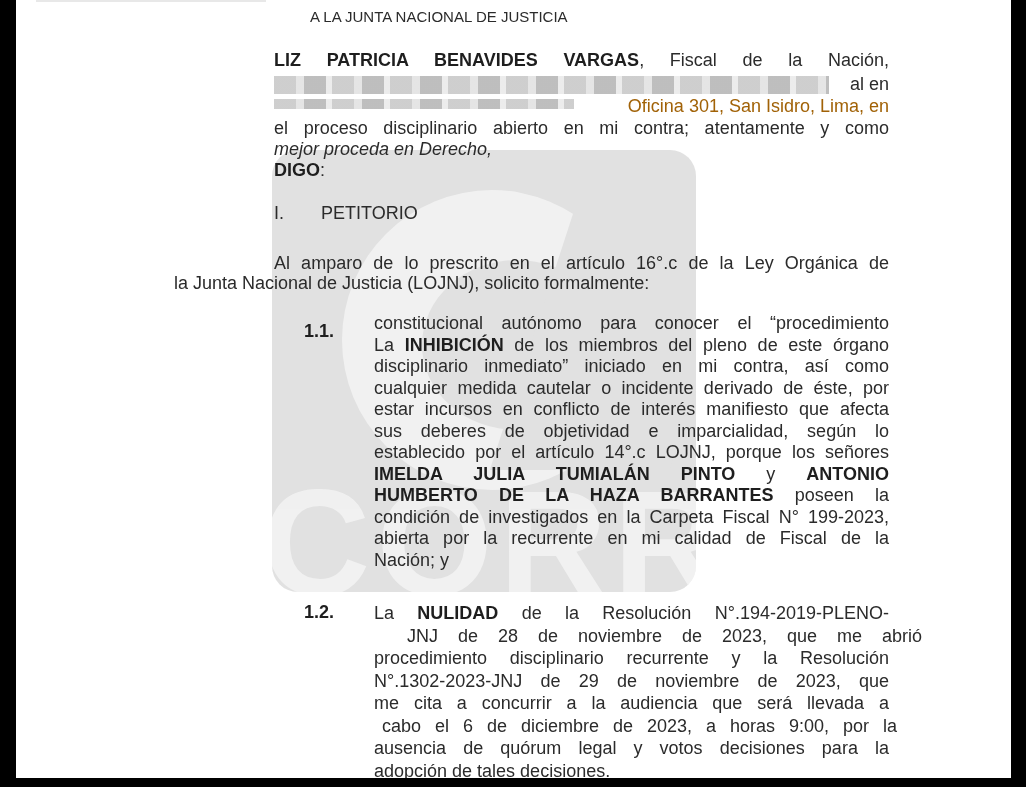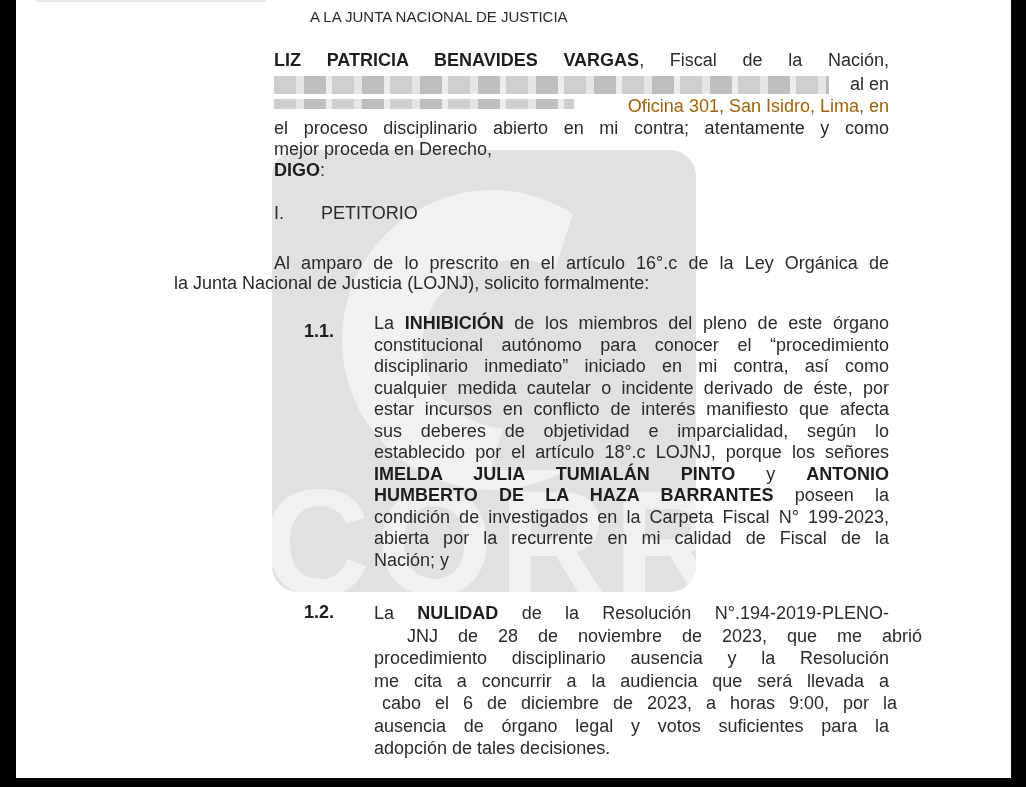--- a/index.html
+++ b/index.html
@@ -81,58 +81,59 @@
   <div class="t addressee">A LA JUNTA NACIONAL DE JUSTICIA</div>
 
   <div class="t just" style="left:258px; top:50px; width:615px;">
     <b>LIZ PATRICIA BENAVIDES VARGAS</b><span>, Fiscal de la Nación,</span>
   </div>
   <div class="blur" style="left:258px; top:76px; width:555px;"></div>
   <div class="t" style="left:826px; top:74px; text-align:right; width:47px;">al en</div>
   <div class="blur" style="left:258px; top:99px; width:300px; height:10px;"></div>
   <div class="t" style="left:563px; top:96px; width:310px; text-align:right; color:#a16207;">Oficina 301, San Isidro, Lima, en</div>
   <div class="t just" style="left:258px; top:118px; width:615px;">el proceso disciplinario abierto en mi contra; atentamente y como</div>
-  <div class="t" style="left:258px; top:139px;">mejor proceda en Derecho,</div>
+  <div class="t" style="left:258px; top:139px;font-style:italic;">mejor proceda en Derecho,</div>
   <div class="t" style="left:258px; top:160px;">
     <b>DIGO</b><span>:</span>
   </div>
 
   <div class="t" style="left:258px; top:203px;">I.</div>
   <div class="t" style="left:305px; top:203px;">PETITORIO</div>
 
   <div class="t just" style="left:258px; top:253px; width:615px;">Al amparo de lo prescrito en el artículo 16°.c de la Ley Orgánica de</div>
   <div class="t" style="left:158px; top:273px;">la Junta Nacional de Justicia (LOJNJ), solicito formalmente:</div>
 
   <div class="t" style="left:288px; top:321px;"><b>1.1.</b></div>
   <div style="position:absolute; left:358px; top:313px; width:515px;">
+    <div class="t just" style="position:relative; width:515px;">constitucional autónomo para conocer el “procedimiento</div>
     <div class="t just" style="position:relative; width:515px;">
       <span>La </span><b>INHIBICIÓN</b><span> de los miembros del pleno de este órgano</span>
     </div>
-    <div class="t just" style="position:relative; width:515px;">constitucional autónomo para conocer el “procedimiento</div>
     <div class="t just" style="position:relative; width:515px;">disciplinario inmediato” iniciado en mi contra, así como</div>
     <div class="t just" style="position:relative; width:515px;">cualquier medida cautelar o incidente derivado de éste, por</div>
     <div class="t just" style="position:relative; width:515px;">estar incursos en conflicto de interés manifiesto que afecta</div>
     <div class="t just" style="position:relative; width:515px;">sus deberes de objetividad e imparcialidad, según lo</div>
-    <div class="t just" style="position:relative; width:515px;">establecido por el artículo 18°.c LOJNJ, porque los señores</div>
+    <div class="t just" style="position:relative; width:515px;">establecido por el artículo 14°.c LOJNJ, porque los señores</div>
     <div class="t just" style="position:relative; width:515px;">
       <b>IMELDA JULIA TUMIALÁN PINTO</b><span> y </span><b>ANTONIO</b>
     </div>
     <div class="t just" style="position:relative; width:515px;">
       <b>HUMBERTO DE LA HAZA BARRANTES</b><span> poseen la</span>
     </div>
     <div class="t just" style="position:relative; width:515px;">condición de investigados en la Carpeta Fiscal N° 199-2023,</div>
     <div class="t just" style="position:relative; width:515px;">abierta por la recurrente en mi calidad de Fiscal de la</div>
     <div class="t" style="position:relative;">Nación; y</div>
   </div>
 
   <div class="t" style="left:288px; top:602px;"><b>1.2.</b></div>
   <div style="position:absolute; left:358px; top:602px; width:515px;">
     <div class="t just" style="position:relative; width:515px; line-height:22.5px;">
       <span>La </span><b>NULIDAD</b><span> de la Resolución N°.194-2019-PLENO-</span>
     </div>
     <div class="t just" style="position:relative; width:515px; line-height:22.5px;margin-left:33px;">JNJ de 28 de noviembre de 2023, que me abrió</div>
-    <div class="t just" style="position:relative; width:515px; line-height:22.5px;">procedimiento disciplinario ausencia y la Resolución</div>
+    <div class="t just" style="position:relative; width:515px; line-height:22.5px;">procedimiento disciplinario recurrente y la Resolución</div>
+    <div class="t just" style="position:relative; width:515px; line-height:22.5px;">N°.1302-2023-JNJ de 29 de noviembre de 2023, que</div>
     <div class="t just" style="position:relative; width:515px; line-height:22.5px;">me cita a concurrir a la audiencia que será llevada a</div>
     <div class="t just" style="position:relative; width:515px; line-height:22.5px;margin-left:8px;">cabo el 6 de diciembre de 2023, a horas 9:00, por la</div>
-    <div class="t just" style="position:relative; width:515px; line-height:22.5px;">ausencia de órgano legal y votos suficientes para la</div>
+    <div class="t just" style="position:relative; width:515px; line-height:22.5px;">ausencia de quórum legal y votos decisiones para la</div>
     <div class="t" style="position:relative; line-height:22.5px;">adopción de tales decisiones.</div>
   </div>
 </div>
 
 </body></html>

